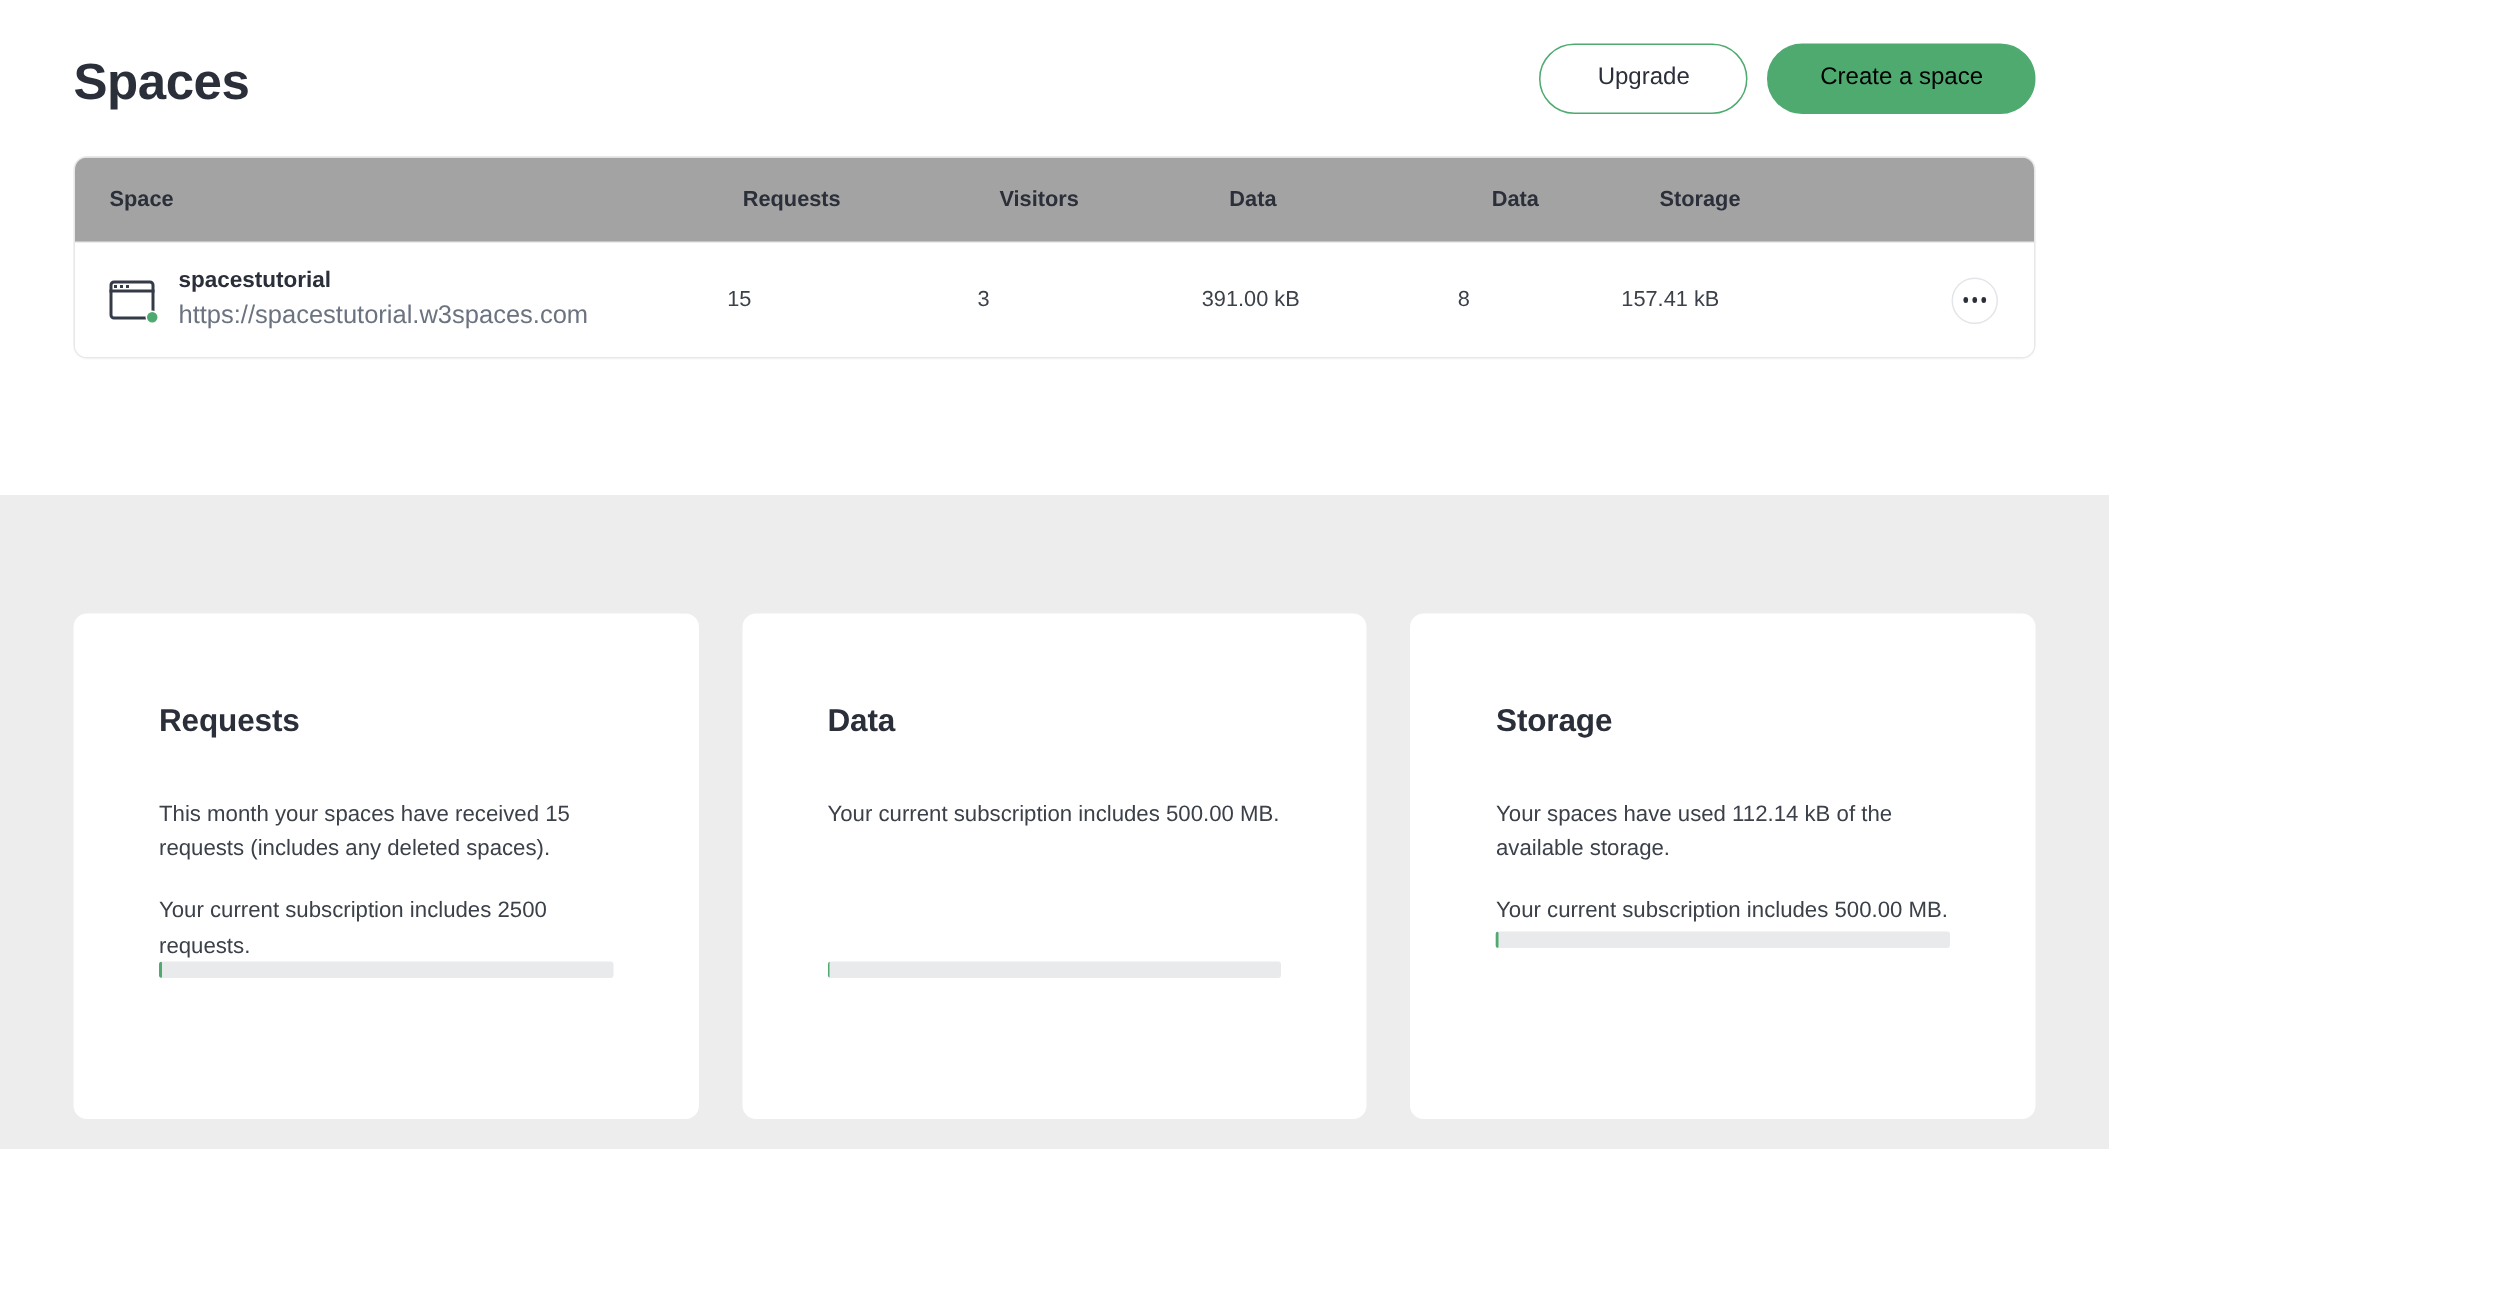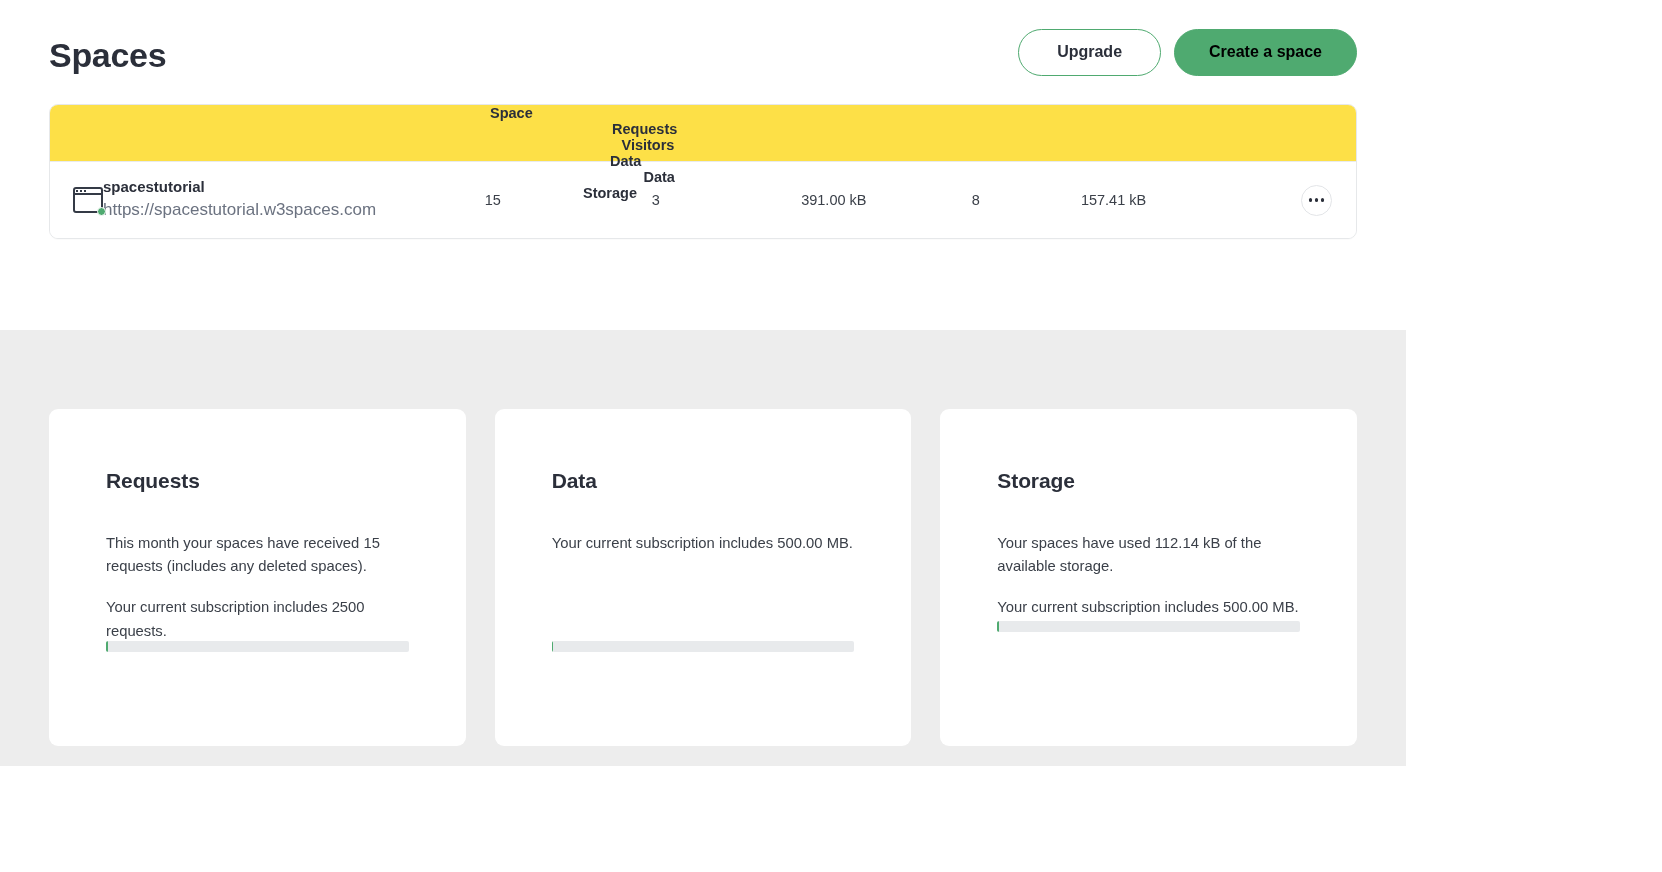--- a/index.html
+++ b/index.html
@@ -36,21 +36,21 @@
     letter-spacing: -0.3px;
     color: #2b2f3a;
     padding-top: 6px;
   }
 
   .header-actions { display: flex; align-items: center; gap: 13px; }
 
   .btn {
     border-radius: 999px;
     font-size: 16px;
-    font-weight: bold;
+    font-weight: normal;
     cursor: pointer;
     display: inline-flex;
     align-items: center;
     justify-content: center;
     white-space: nowrap;
   }
 
   .btn-upgrade {
     height: 47px;
     padding: 0 38px;
@@ -75,45 +75,44 @@
     overflow: hidden;
     box-shadow: 0 1px 1px rgba(17,24,39,0.02);
   }
 
   .t-row {
     display: flex;
     align-items: center;
   }
 
   .t-head {
-    background: #fde047;
+    background: #a3a3a3;
     height: 57px;
     border-bottom: 1px solid #e9ebed;
-    flex-direction: column;
   }
 
   .t-head .cell {
     font-size: 14.5px;
     font-weight: bold;
     color: #2b2f3a;
   }
 
   .t-body { height: 76px; background: #ffffff; }
 
   .cell { font-size: 14.5px; color: #3b4049; }
 
   .c-space    { width: 472px; padding-left: 23px; }
   .c-requests { width: 182px; }
   .c-visitors { width: 163px; }
   .c-data     { width: 186px; }
   .c-files    { width: 119px; }
   .c-storage  { width: 240px; }
   .c-actions  { flex: 1; display: flex; justify-content: flex-end; padding-right: 24px; }
 
-  .space-cell { display: flex; align-items: center; }
+  .space-cell { display: flex; align-items: center; gap: 16px; }
 
   .site-icon { position: relative; width: 30px; height: 26px; flex: none; }
   .site-icon .frame {
     position: absolute; inset: 0;
     border: 2.2px solid #343a46;
     border-radius: 3px;
   }
   .site-icon .bar {
     position: absolute; left: 0; right: 0; top: 0; height: 8.5px;
     border-bottom: 2.2px solid #343a46;

